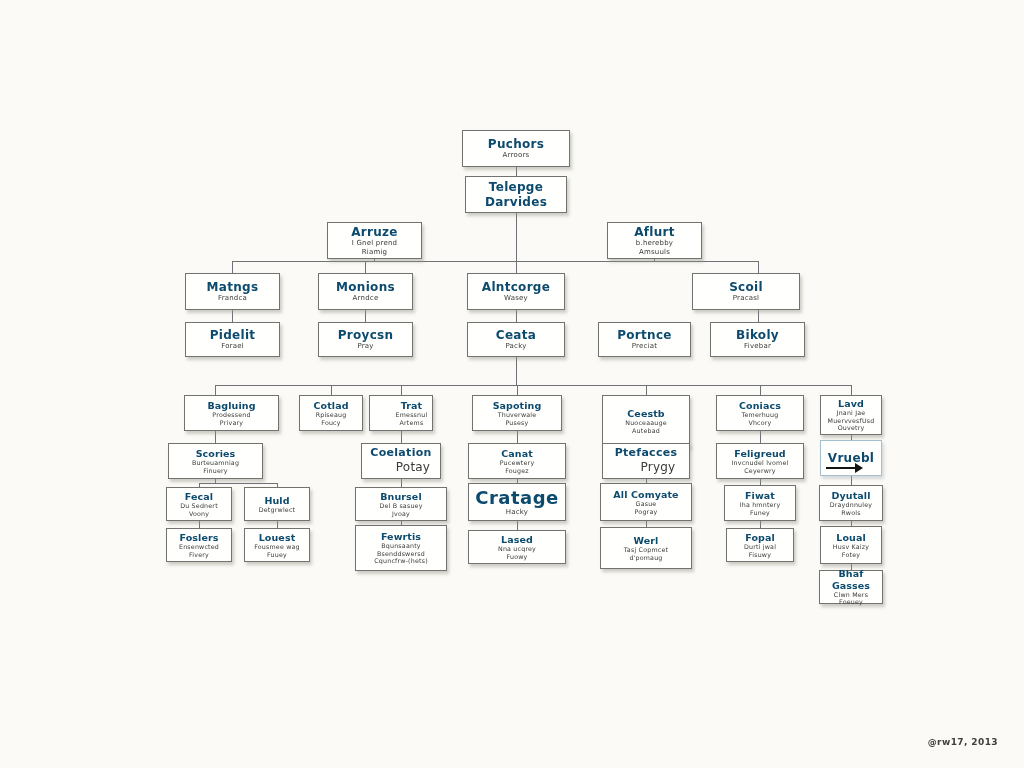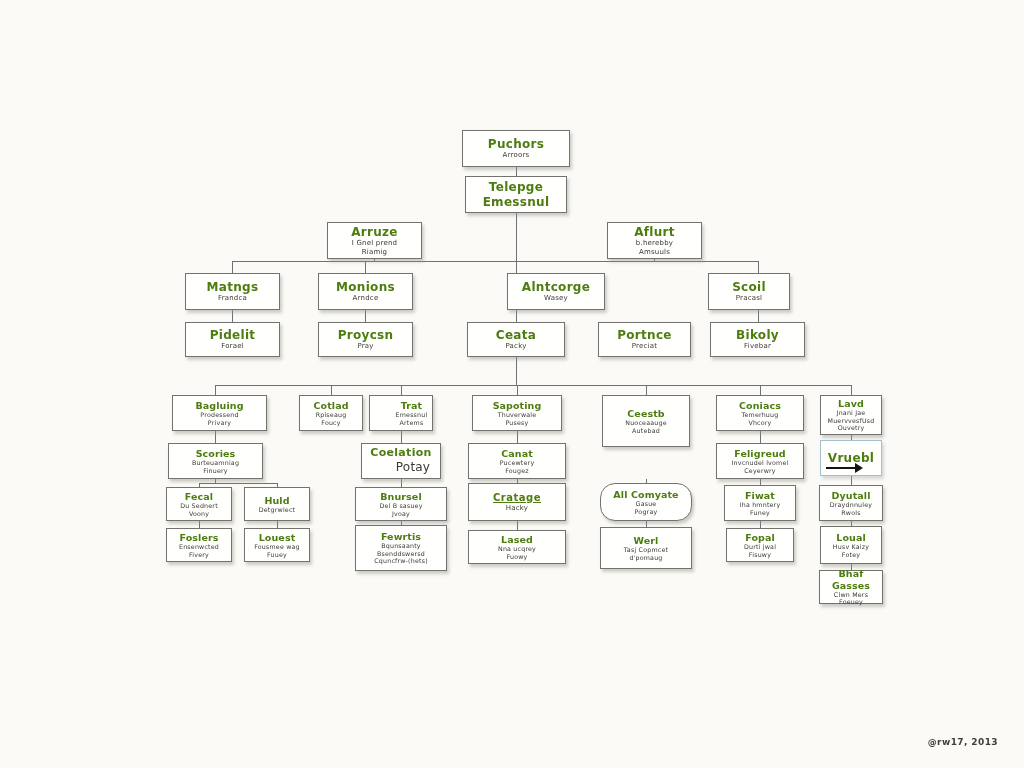--- a/index.html
+++ b/index.html
@@ -5,27 +5,27 @@
   html,body{margin:0;padding:0;}
   body{background:#e9e9e9;font-family:"DejaVu Sans","Liberation Sans",sans-serif;}
   #stage{position:relative;width:1024px;height:768px;background:#fbfaf6;overflow:hidden;}
   .edge{position:absolute;background:#6e7276;}
   .node{
     position:absolute;background:#fffffe;border:1px solid #72726e;
     box-shadow:2px 3px 3px rgba(150,148,138,.45);
     display:flex;flex-direction:column;align-items:center;justify-content:center;
     text-align:center;line-height:1.18;box-sizing:border-box;padding:1px 2px;
   }
-  .node .t{font-size:12px;font-weight:bold;color:#4d7c0f;letter-spacing:.3px;white-space:pre-line;}
+  .node .t{font-size:12px;font-weight:bold;color:#0c4a6e;letter-spacing:.3px;white-space:pre-line;}
   .node .s{font-size:7px;color:#3a3a36;letter-spacing:.2px;}
   .node.sm .t{font-size:9.5px;letter-spacing:.1px;}
   .node.sm .s{font-size:6.3px;}
   .node.md .t{font-size:11px;}
   .node.md .s{font-size:12px;margin-left:24px;}
-  .node.xl .t{font-size:10px;letter-spacing:.5px;text-decoration:underline;}
+  .node.xl .t{font-size:18px;letter-spacing:.5px;}
   .node.xl .s{font-size:7px;}
   .node.blue{border-color:#a3bfcd;box-shadow:2px 3px 3px rgba(160,170,175,.4);}
   .arrow{position:absolute;left:5px;bottom:6px;width:30px;height:2px;background:#141414;}
   .arrow::after{content:'';position:absolute;right:-7px;top:-4px;
     border-left:8px solid #141414;border-top:5px solid transparent;border-bottom:5px solid transparent;}
   #footer{position:absolute;right:26px;bottom:21px;font-size:9px;color:#3f3f3b;letter-spacing:.4px;font-weight:bold;}
 </style>
 </head>
 <body>
 
@@ -74,45 +74,45 @@
     <div class="edge" style="left: 517px; top: 521px; width: 1px; height: 9px;"></div>
     <div class="edge" style="left: 646px; top: 521px; width: 1px; height: 6px;"></div>
     <div class="edge" style="left: 760px; top: 521px; width: 1px; height: 7px;"></div>
     <div class="edge" style="left: 851px; top: 521px; width: 1px; height: 5px;"></div>
     <div class="edge" style="left: 851px; top: 564px; width: 1px; height: 6px;"></div>
     <div class="node lg" style="left: 462px; top: 130px; width: 108px; height: 37px;">
       <span class="t">Puchors</span>
       <span class="s">Arroors</span>
     </div>
     <div class="node lg" style="left: 465px; top: 176px; width: 102px; height: 37px;">
-      <span class="t">Telepge Emessnul</span>
+      <span class="t">Telepge Darvides</span>
     </div>
     <div class="node lg" style="left: 327px; top: 222px; width: 95px; height: 37px;">
       <span class="t">Arruze</span>
       <span class="s">I Gnel prend</span>
       <span class="s">Riamig</span>
     </div>
     <div class="node lg" style="left: 607px; top: 222px; width: 95px; height: 37px;">
       <span class="t">Aflurt</span>
       <span class="s">b.herebby</span>
       <span class="s">Amsuuls</span>
     </div>
     <div class="node lg" style="left: 185px; top: 273px; width: 95px; height: 37px;">
       <span class="t">Matngs</span>
       <span class="s">Frandca</span>
     </div>
     <div class="node lg" style="left: 318px; top: 273px; width: 95px; height: 37px;">
       <span class="t">Monions</span>
       <span class="s">Arndce</span>
     </div>
-    <div class="node lg" style="left: 467px; top: 273px; width: 98px; height: 37px; margin-left: 40px;">
+    <div class="node lg" style="left: 467px; top: 273px; width: 98px; height: 37px;">
       <span class="t">Alntcorge</span>
       <span class="s">Wasey</span>
     </div>
-    <div class="node lg" style="left: 708px; top: 273px; width: 82px; height: 37px;">
+    <div class="node lg" style="left: 692px; top: 273px; width: 108px; height: 37px;">
       <span class="t">Scoil</span>
       <span class="s">Pracasl</span>
     </div>
     <div class="node lg" style="left: 185px; top: 322px; width: 95px; height: 35px;">
       <span class="t">Pidelit</span>
       <span class="s">Forael</span>
     </div>
     <div class="node lg" style="left: 318px; top: 322px; width: 95px; height: 35px;">
       <span class="t">Proycsn</span>
       <span class="s">Pray</span>
@@ -122,21 +122,21 @@
       <span class="s">Packy</span>
     </div>
     <div class="node lg" style="left: 710px; top: 322px; width: 95px; height: 35px;">
       <span class="t">Bikoly</span>
       <span class="s">Fivebar</span>
     </div>
     <div class="node lg" style="left: 598px; top: 322px; width: 93px; height: 35px;">
       <span class="t">Portnce</span>
       <span class="s">Preciat</span>
     </div>
-    <div class="node sm" style="left: 172px; top: 395px; width: 95px; height: 36px;">
+    <div class="node sm" style="left: 184px; top: 395px; width: 95px; height: 36px;">
       <span class="t">Bagluing</span>
       <span class="s">Prodessend</span>
       <span class="s">Privary</span>
     </div>
     <div class="node sm" style="left: 299px; top: 395px; width: 64px; height: 36px;">
       <span class="t">Cotlad</span>
       <span class="s">Rpiseaug</span>
       <span class="s">Foucy</span>
     </div>
     <div class="node sm" style="left: 369px; top: 395px; width: 64px; height: 36px; padding-left: 23px;">
@@ -172,20 +172,24 @@
     </div>
     <div class="node md" style="left: 361px; top: 443px; width: 80px; height: 36px;">
       <span class="t">Coelation</span>
       <span class="s">Potay</span>
     </div>
     <div class="node sm" style="left: 468px; top: 443px; width: 98px; height: 36px;">
       <span class="t">Canat</span>
       <span class="s">Pucewtery</span>
       <span class="s">Fougez</span>
     </div>
+    <div class="node md" style="left: 602px; top: 443px; width: 88px; height: 36px;">
+      <span class="t">Ptefacces</span>
+      <span class="s">Prygy</span>
+    </div>
     <div class="node sm" style="left: 716px; top: 443px; width: 88px; height: 36px;">
       <span class="t">Feligreud</span>
       <span class="s">Invcnudel lvomel</span>
       <span class="s">Ceyerwry</span>
     </div>
     <div class="node blue" style="left: 820px; top: 440px; width: 62px; height: 36px;">
       <span class="t">Vruebl</span>
       <span class="arrow"></span>
     </div>
     <div class="node sm" style="left: 166px; top: 487px; width: 66px; height: 34px;">
@@ -199,21 +203,21 @@
     </div>
     <div class="node sm" style="left: 355px; top: 487px; width: 92px; height: 34px;">
       <span class="t">Bnursel</span>
       <span class="s">Del B sasuey</span>
       <span class="s">Jvoay</span>
     </div>
     <div class="node xl" style="left: 468px; top: 483px; width: 98px; height: 38px;">
       <span class="t">Cratage</span>
       <span class="s">Hacky</span>
     </div>
-    <div class="node sm" style="left: 600px; top: 483px; width: 92px; height: 38px; border-radius: 15px;">
+    <div class="node sm" style="left: 600px; top: 483px; width: 92px; height: 38px;">
       <span class="t">All Comyate</span>
       <span class="s">Gasue</span>
       <span class="s">Pogray</span>
     </div>
     <div class="node sm" style="left: 724px; top: 485px; width: 72px; height: 36px;">
       <span class="t">Fiwat</span>
       <span class="s">Iha hmntery</span>
       <span class="s">Funey</span>
     </div>
     <div class="node sm" style="left: 819px; top: 485px; width: 64px; height: 36px;">

